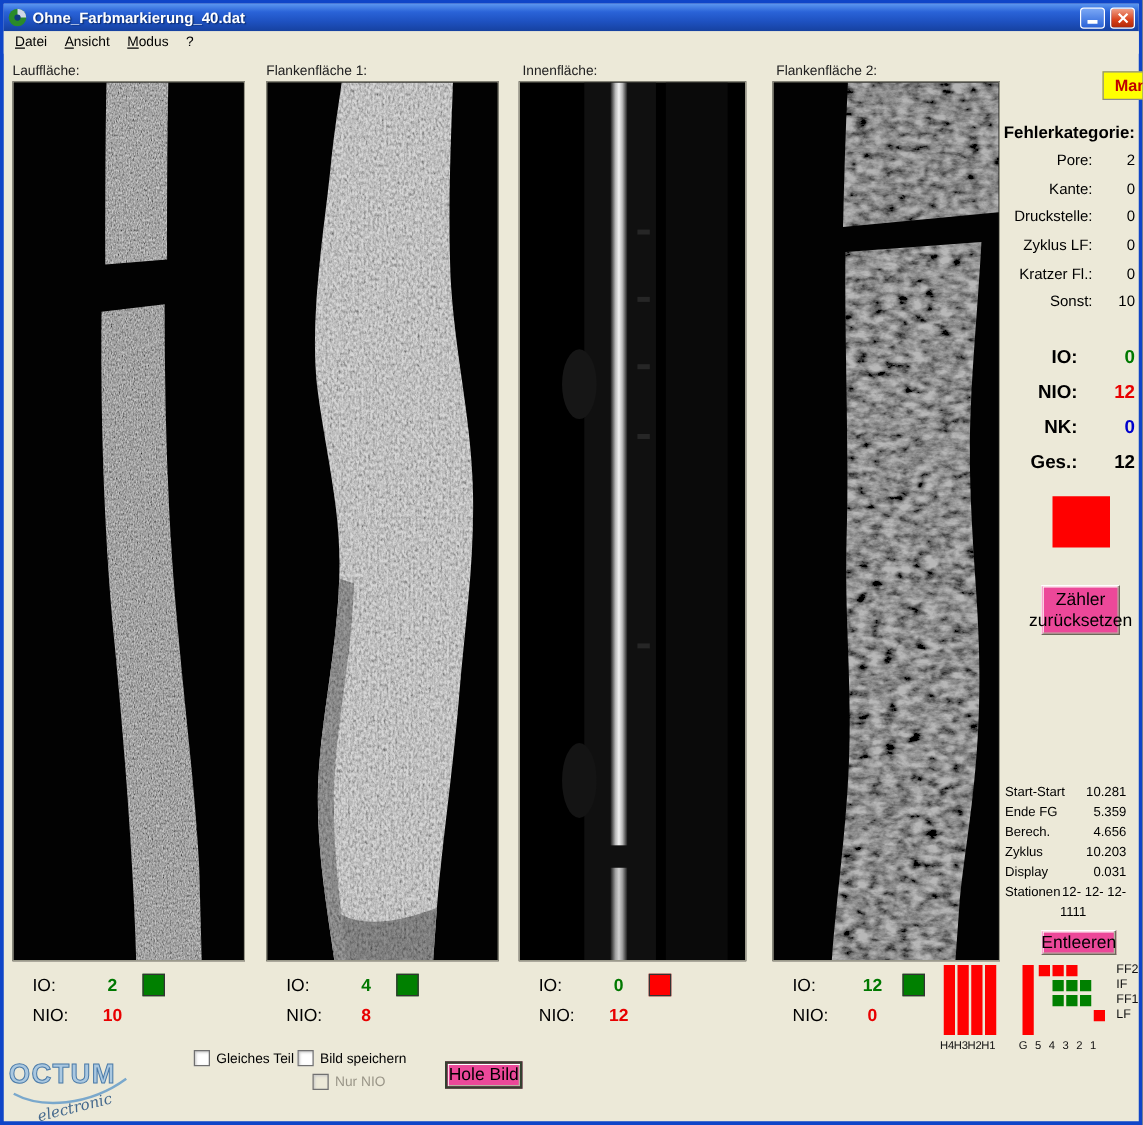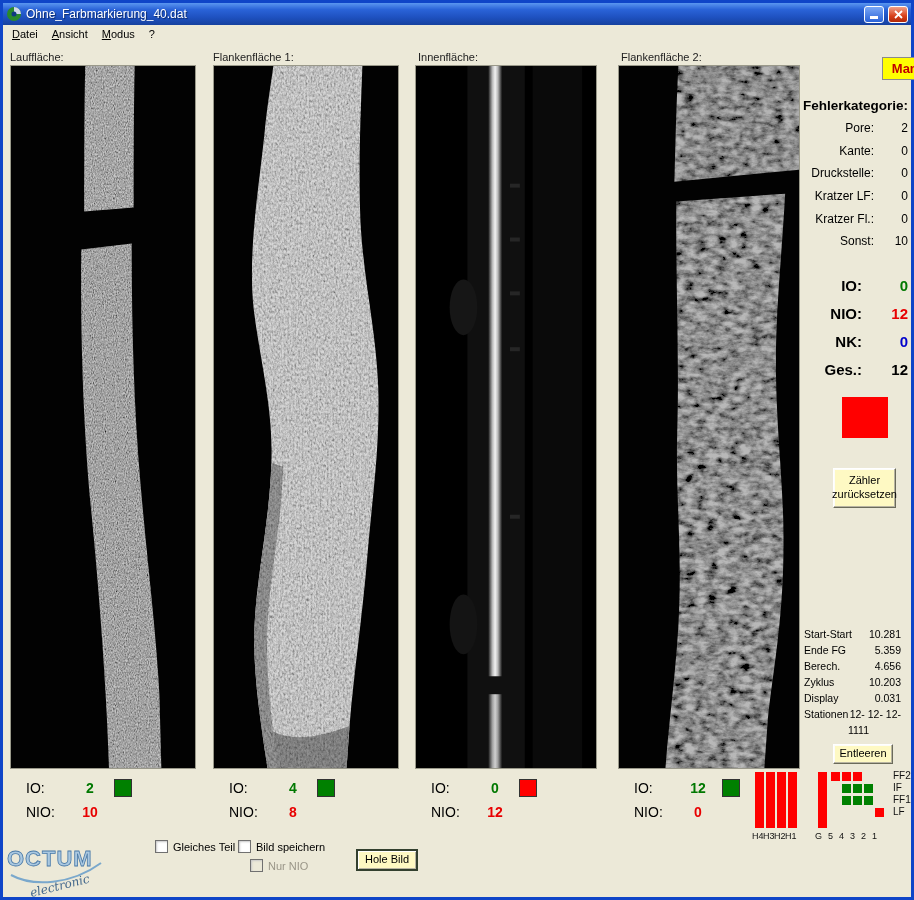--- a/index.html
+++ b/index.html
@@ -3,21 +3,21 @@
 <meta charset="utf-8">
 <style>
   * { margin:0; padding:0; box-sizing:border-box; }
   html,body { width:914px; height:900px; overflow:hidden; }
   body { font-family:"Liberation Sans",sans-serif; background:#000; position:relative; }
 
   .window { position:absolute; inset:0; border:3px solid #0f45c8; background:#ece9d8; }
 
   .titlebar { height:22px; background:linear-gradient(180deg,#5a96f0 0%,#2a63d8 30%,#1e51c0 65%,#16419f 100%);
               display:flex; align-items:center; padding:0 3px; gap:4px; }
-  .title { color:#fff; font-size:12px; font-weight:normal; text-shadow:1px 1px 1px #0a2a6a; flex:1;
+  .title { color:#fff; font-size:12px; font-weight:bold; text-shadow:1px 1px 1px #0a2a6a; flex:1;
            white-space:nowrap; overflow:hidden; }
   .tb-btn { width:20px; height:17px; border:1px solid #fff; border-radius:3px;
             display:flex; align-items:flex-end; justify-content:center; cursor:default; }
   .tb-btn.min { background:linear-gradient(180deg,#7aa7f5,#2a63d8); }
   .tb-btn.close { background:linear-gradient(180deg,#f0a088,#d8401a 60%,#b02808); align-items:center; }
   .min-glyph { width:8px; height:3px; background:#fff; margin-bottom:3px; }
 
   .menubar { height:18px; display:flex; align-items:center; font-size:11px; padding-left:2px; background:#ece9d8; }
   .menu-item { padding:2px 7px; display:inline-block; }
   .menu-item::first-letter { text-decoration:underline; }
@@ -46,23 +46,23 @@
   .kat-label { flex:1; text-align:right; }
   .kat-value { width:34px; text-align:right; }
 
   .tot-row { position:absolute; left:781px; width:124px; height:22px; display:flex;
              font-size:15px; font-weight:bold; }
   .tot-label { flex:1; text-align:right; }
   .tot-value { width:46px; text-align:right; }
 
   .indicator { position:absolute; left:839px; top:354px; width:46px; height:41px; }
 
-  .xp-btn { position:absolute; background:#fef9c3; border:1px solid; border-color:#fff #6a6a5a #6a6a5a #fff;
+  .xp-btn { position:absolute; background:#ec4899; border:1px solid; border-color:#fff #6a6a5a #6a6a5a #fff;
             box-shadow:inset -1px -1px 0 #b8b4a2, inset 1px 1px 0 #fdfdf8;
-            font-size:11px; font-family:inherit; display:flex; align-items:center; justify-content:center;
+            font-size:14px; font-family:inherit; display:flex; align-items:center; justify-content:center;
             text-align:center; cursor:default; line-height:1.25; }
   .btn-reset { left:830px; top:425px; width:63px; height:40px; padding:2px; }
   .btn-entleeren { left:830px; top:701px; width:60px; height:20px; }
   .btn-hole { left:353px; top:806px; width:62px; height:22px; border:2px solid #33402f;
               box-shadow:inset 1px 1px 0 #fff, inset -1px -1px 0 #b8b4a2; }
 
   .stat-row { position:absolute; left:801px; width:97px; display:flex; justify-content:space-between;
               font-size:10.5px; white-space:nowrap;align-items:flex-end; }
   .stat-extra { position:absolute; left:801px; width:65px; text-align:right; font-size:10.5px; }
 
@@ -252,21 +252,21 @@
     </div>
     <div class="kat-row" style="top:101px">
       <span class="kat-label">Kante:</span>
       <span class="kat-value">0</span>
     </div>
     <div class="kat-row" style="top:123px">
       <span class="kat-label">Druckstelle:</span>
       <span class="kat-value">0</span>
     </div>
     <div class="kat-row" style="top:146px">
-      <span class="kat-label">Kratzer LF:</span>
+      <span class="kat-label">Zyklus LF:</span>
       <span class="kat-value">0</span>
     </div>
     <div class="kat-row" style="top:169px">
       <span class="kat-label">Kratzer Fl.:</span>
       <span class="kat-value">0</span>
     </div>
     <div class="kat-row" style="top:191px">
       <span class="kat-label">Sonst:</span>
       <span class="kat-value">10</span>
     </div>

